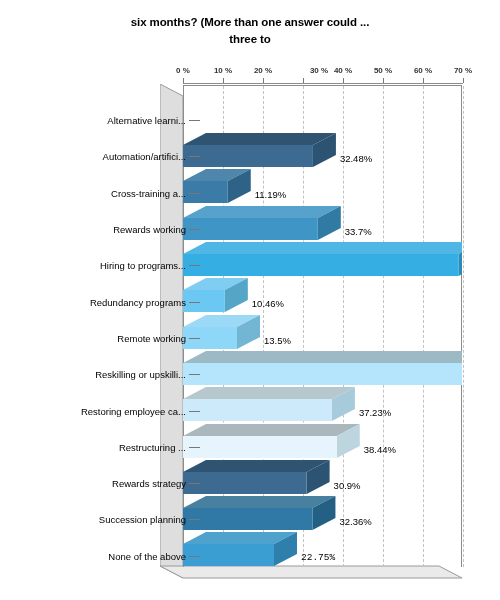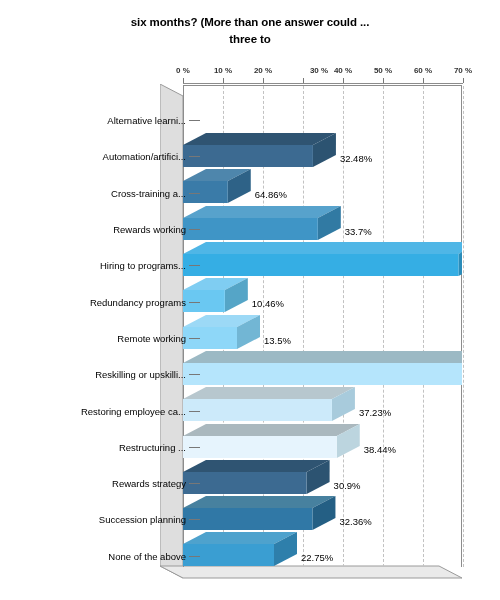--- a/index.html
+++ b/index.html
@@ -183,29 +183,29 @@
             <polygon points="0,12 23,0 31.28,0 8.28,12" fill="#9f9f9f"></polygon>
             <polygon points="8.28,12 31.28,0 31.28,22 8.28,34" fill="#6f6f6f"></polygon>
             <rect x="0" y="12" width="8.28" height="22" fill="#8e8e8e"></rect>
           </svg>
         </div>
     </div>
 
     <div class="clip-right">
       <div class="bars" id="vlabels" style="left:-183px;top:-85px;">
           <div class="bar-value" style="left: 339.92px; top: 121.15px;">32.48%</div>
-          <div class="bar-value" style="left: 254.76px; top: 157.45px;">64.86%</div>
+          <div class="bar-value" style="left: 254.76px; top: 157.45px;">11.19%</div>
           <div class="bar-value" style="left: 344.8px; top: 193.75px;">33.7%</div>
           <div class="bar-value" style="left: 251.84px; top: 266.35px;">10.46%</div>
           <div class="bar-value" style="left: 264px; top: 302.65px;">13.5%</div>
           <div class="bar-value" style="left: 358.92px; top: 375.25px;">37.23%</div>
           <div class="bar-value" style="left: 363.76px; top: 411.55px;">38.44%</div>
           <div class="bar-value" style="left: 333.6px; top: 447.85px;">30.9%</div>
           <div class="bar-value" style="left: 339.44px; top: 484.15px;">32.36%</div>
-          <div class="bar-value" style="left: 301px; top: 520.45px;">22.75%</div>
+          <div class="bar-value" style="left: 301px; top: 520.45px; font-family: Liberation Mono, monospace;">22.75%</div>
           <div class="bar-value" style="left: 218.28px; top: 556.75px;">2.07%</div>
         </div>
     </div>
 
     <div class="xaxis" id="xaxis">
         <div class="xtick-label" style="left: 183px;">0 %</div>
         <div class="xtick-mark" style="left: 183px;"></div>
         <div class="xtick-label" style="left: 223px;">10 %</div>
         <div class="xtick-mark" style="left: 223px;"></div>
         <div class="xtick-label" style="left: 263px;">20 %</div>

